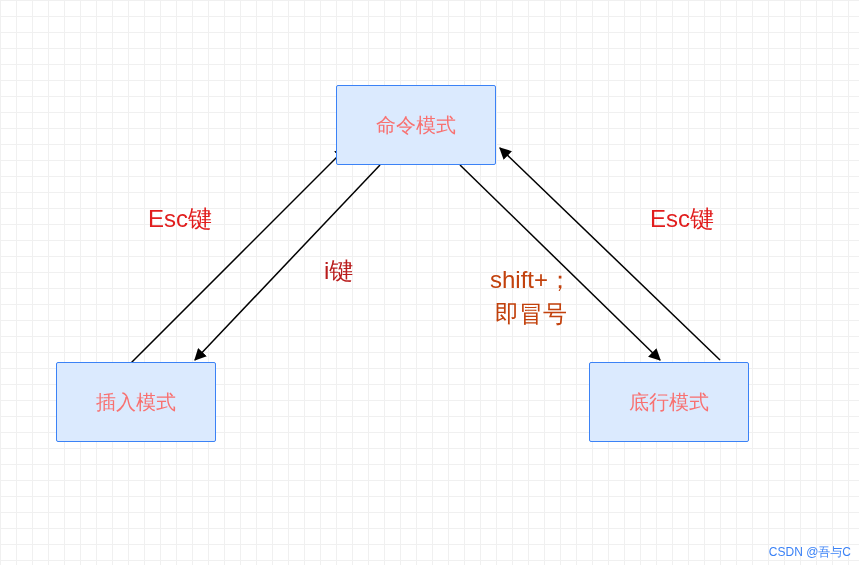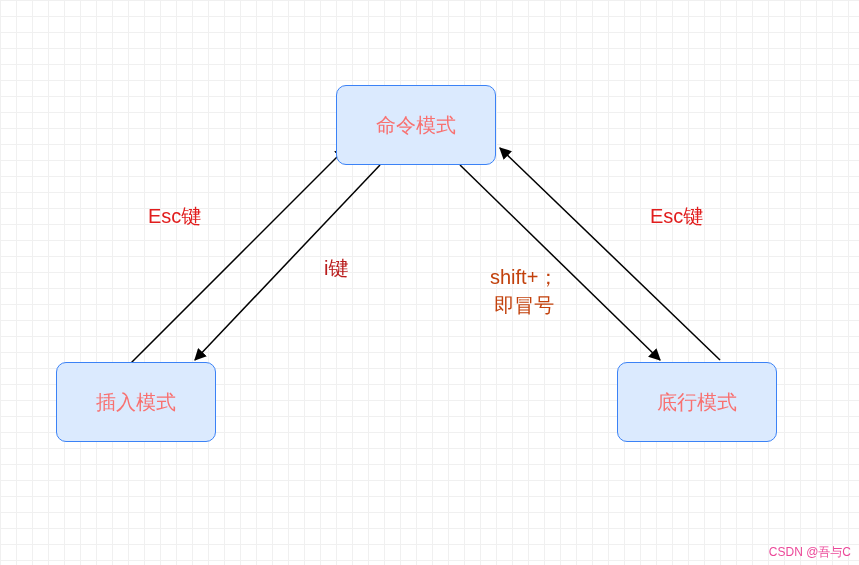--- a/index.html
+++ b/index.html
@@ -19,41 +19,41 @@
       linear-gradient(to right, #f0f0f0 1px, transparent 1px),
       linear-gradient(to bottom, #f0f0f0 1px, transparent 1px);
     background-size: 16px 16px;
   }
   .node {
     position: absolute;
     width: 160px;
     height: 80px;
     background: #dbeafe;
     border: 1.5px solid #3b82f6;
-    border-radius: 10px;
+    border-radius: 2px;
     display: flex;
     align-items: center;
     justify-content: center;
     font-size: 20px;
     color: #f87171;
     z-index: 2;
   }
   .edge-label {
     position: absolute;
-    font-size: 20px;
+    font-size: 24px;
     z-index: 3;
     white-space: pre;
     text-align: center;
   }
   .watermark {
     position: absolute;
     right: 8px;
     bottom: 4px;
     font-size: 12px;
-    color: #ec4899;
+    color: #3b82f6;
     z-index: 4;
   }
   svg.edges {
     position: absolute;
     inset: 0;
     width: 859px;
     height: 565px;
     z-index: 1;
   }
 </style>
@@ -77,21 +77,21 @@
 
   <line x1="720" y1="360" x2="500" y2="148" stroke="#000" stroke-width="1.5" marker-end="url(#arrow)"></line>
 </svg>
 
 <div class="node" style="left:336px; top:85px;">
   <span>命令模式</span>
 </div>
 <div class="node" style="left:56px; top:362px;">
   <span>插入模式</span>
 </div>
-<div class="node" style="left:617px; top:362px;font-family:Liberation Mono, monospace;">
+<div class="node" style="left:589px; top:362px;font-family:Liberation Mono, monospace;">
   <span>底行模式</span>
 </div>
 
 <div class="edge-label" style="left:148px; top:203px; color:#e11d1d;">Esc键</div>
 <div class="edge-label" style="left:324px; top:255px; color:#b91c1c;">i键</div>
 <div class="edge-label" style="left:490px; top:263px; color:#c2410c; line-height:1.4;">shift+；
 即冒号</div>
 <div class="edge-label" style="left:650px; top:203px; color:#e11d1d;">Esc键</div>
 
 <div class="watermark">CSDN @吾与C</div>

